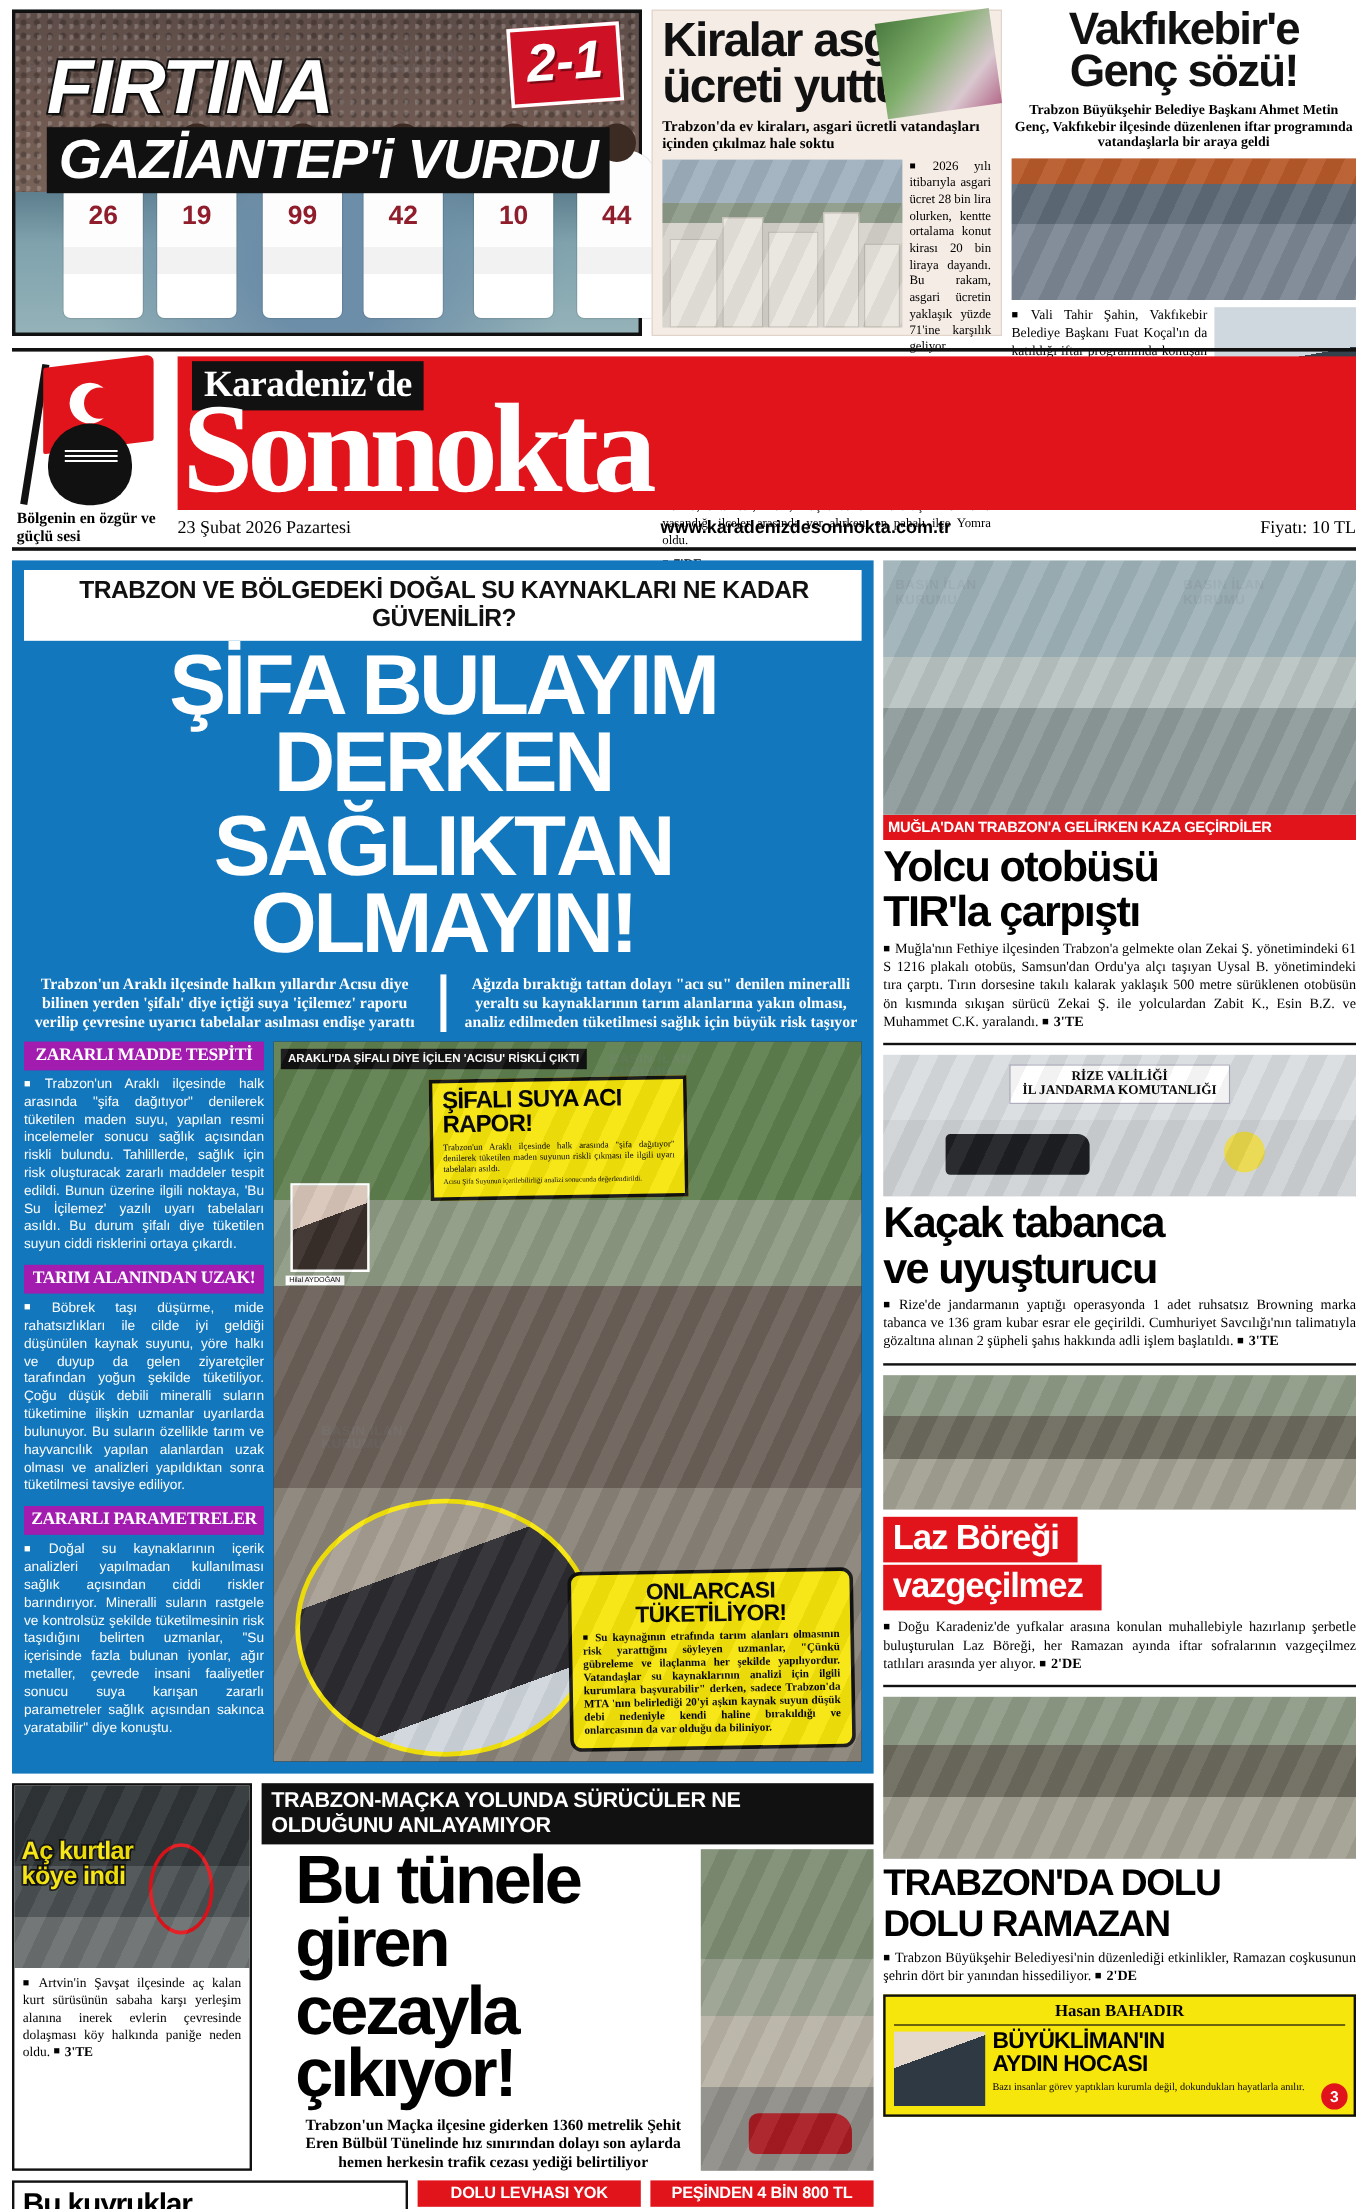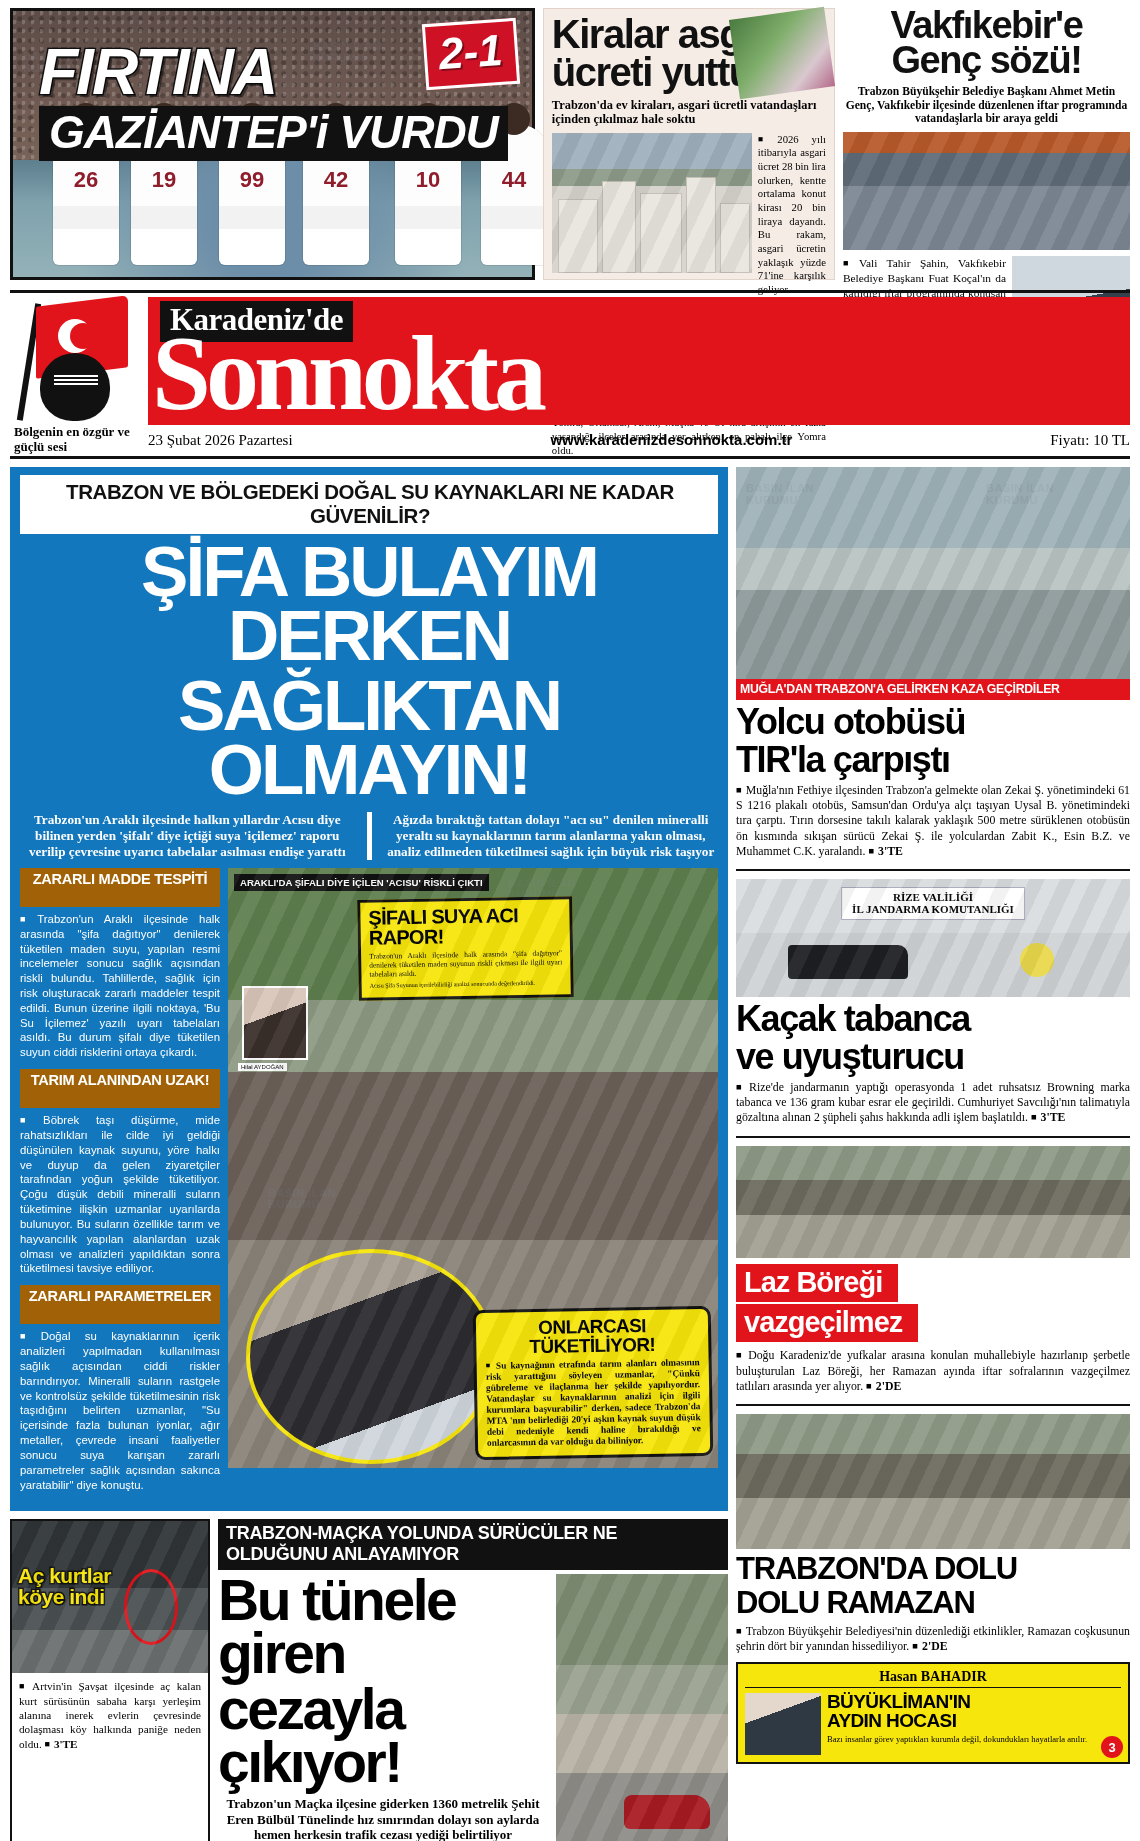--- a/index.html
+++ b/index.html
@@ -146,22 +146,22 @@
   .lead-subs { display:flex; gap:12px; margin-top:10px; color:#fff; align-items:stretch; }
   .lead-subs .s {
     flex:1; font-family:"Liberation Serif",serif; font-weight:bold; font-size:13.2px;
     line-height:1.22; text-align:center;
   }
   .lead-subs .divider { width:5px; background:#fff; }
 
   .leadbody { display:flex; gap:8px; margin-top:8px; }
   .leadside { width:200px; }
   .redhead {
-    background:#a16207; color:#fff; font-family:Liberation Sans, sans-serif; font-weight:bold;
-    font-size:14.6px; text-align:center; padding:3px 4px 20px 4px; margin-bottom:5px; letter-spacing:-.3px;
+    background:#a21caf; color:#fff; font-family:Liberation Serif, serif; font-weight:bold;
+    font-size:14.6px; text-align:center; padding:3px 4px 4px 4px; margin-bottom:5px; letter-spacing:-.3px;
   }
   .leadside p {
     color:#fff; font-family:"Liberation Sans",sans-serif; font-size:11.4px; line-height:1.3;
     text-align:justify; margin-bottom:9px;
   }
   .leadphotos { flex:1; position:relative; background:#2b2b2b; overflow:hidden; }
   .lp-bg { position:absolute; inset:0;
     background:linear-gradient(180deg,#5f7f4f 0 22%, #8d9a83 22% 34%, #6b6159 34% 62%, #8a8378 62% 100%); }
   .lp-topcap {
     position:absolute; left:6px; top:6px; background:#111; color:#fff;
@@ -205,21 +205,21 @@
   .wolf-ring { position:absolute; right:30px; top:48px; width:54px; height:76px; border:3px solid #e2141b;
     border-radius:50%; }
   .wolfbox p { padding:6px 7px 7px 7px; font-size:11.2px; line-height:1.28; text-align:justify; }
 
   .tunnelmain { flex:1; }
   .tkicker { background:#111; color:#fff; font-family:"Liberation Sans",sans-serif; font-weight:bold;
     font-size:18px; padding:4px 8px 5px 8px; letter-spacing:-.3px; }
   .th { font-family:"Liberation Sans",sans-serif; font-weight:bold; font-size:57px; line-height:.92;
     letter-spacing:-2.5px; margin-top:4px; }
   .tunnelrow { display:flex; gap:8px; }
-  .tunnel-left { width:330px; }
+  .tunnel-left { width:330px;margin-left:28px; }
   .tunnel-sub { font-family:"Liberation Serif",serif; font-weight:bold; font-size:13px;
     line-height:1.2; margin-top:8px; text-align:center; }
   .tunnelphoto { flex:1; min-height:150px; position:relative; overflow:hidden; margin-top:4px;
     background:linear-gradient(180deg,#7e8d74 0 34%, #9aa291 34% 52%, #b8b2a6 52% 74%, #8e8d88 74% 100%); }
   .tunnelphoto .car { position:absolute; right:18px; bottom:14px; width:86px; height:34px;
     border-radius:8px 16px 6px 6px; background:#a81b22; }
 
   
   .bottomrow { display:flex; gap:8px; margin-top:8px; }
   .akbox { width:330px; border:2px solid #111; padding:6px 7px; }

